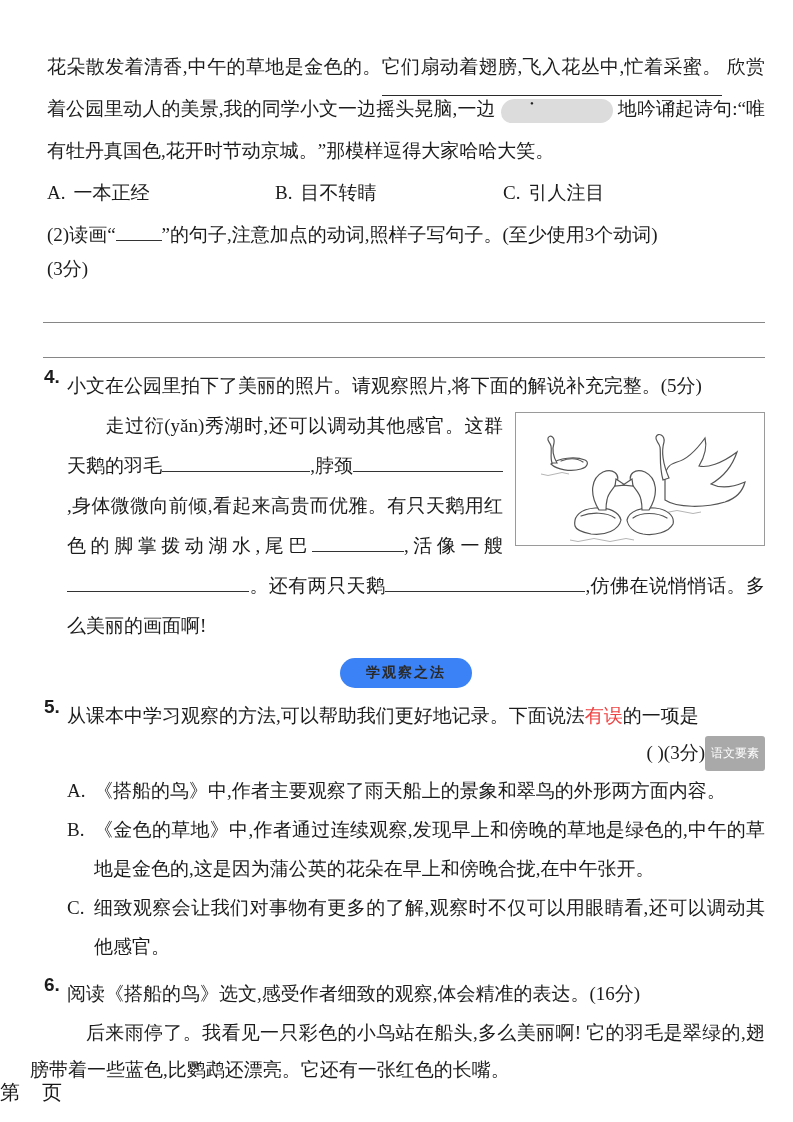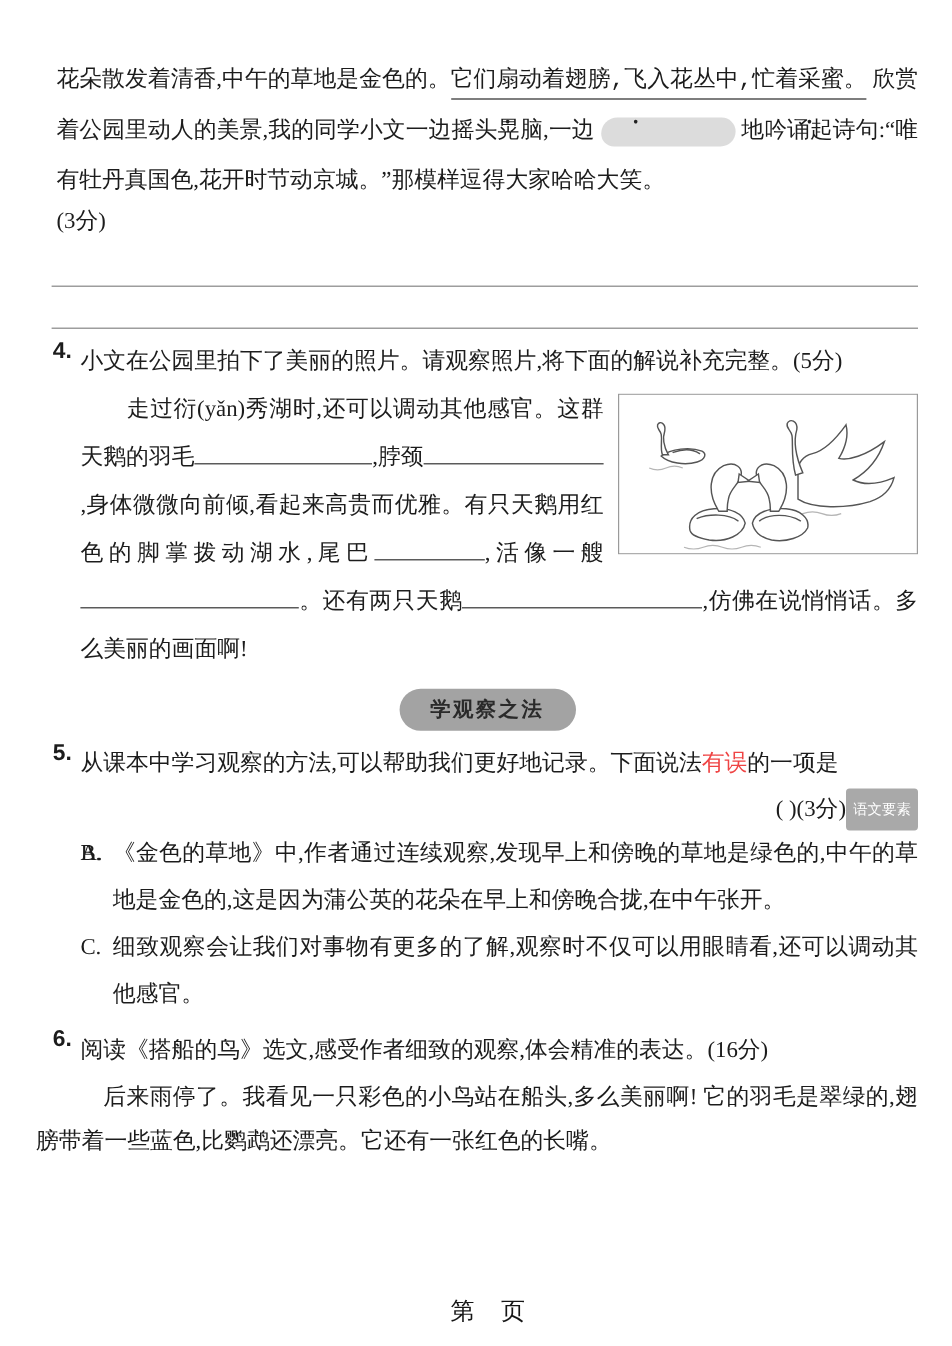--- a/index.html
+++ b/index.html
@@ -6,21 +6,21 @@
   html,body { background:#ffffff; }
   body {
     width:793px; height:1122px; position:relative; overflow:hidden;
     font-family:"Liberation Serif","DejaVu Serif",serif;
     color:#1c1c1c; font-size:19px;
   }
   .content { padding:46px 28px 0 47px; }
 
   
   .passage { line-height:42px; text-align:justify; }
-  .useg { border-bottom:1.5px solid #2a2a2a; padding-bottom:4px;font-family:Liberation Mono, monospace; }
+  .useg { border-bottom:1.5px solid #2a2a2a; padding-bottom:18px; }
   .vdot { position:relative; }
   .vdot::after {
     content:"•"; position:absolute; left:50%; transform:translateX(-50%);
     top:26px; font-size:11px; color:#222;
   }
   .smudge {
     display:inline-block; width:112px; height:24px; background:#dcdcdc;
     border-radius:14px 12px 13px 11px; vertical-align:middle; margin:0 5px;
   }
 
@@ -47,61 +47,69 @@
   .q4body .indent { display:inline-block; width:2em; }
   .photo-frame {
     float:right; width:250px; height:134px; margin:6px 0 8px 12px;
   }
   .blank { display:inline-block; border-bottom:1px solid #333; height:1.05em; vertical-align:baseline; }
   .b1{width:148px;} .b2{width:150px;} .b3{width:92px;} .b4{width:182px;} .b5{width:200px;}
 
   
   .section-pill-wrap { text-align:center; margin:12px 0 8px 0; }
   .section-pill {
-    display:inline-block; background:#a3a3a3; color:#2a2a2a;
-    border-radius:22px; padding:6px 26px; font-weight:bold; font-size:17px;
+    display:inline-block; background:#3b82f6; color:#2a2a2a;
+    border-radius:22px; padding:6px 26px; font-weight:bold; font-size:14px;
     font-family:Liberation Serif, serif; letter-spacing:2px;
   }
 
   
   .gray-em { color:#ef4444; }
   .q5-answer { text-align:right; line-height:30px; }
   .badge {
     display:inline-block; background:#a9a9a9; color:#ffffff; font-size:12px;
     font-family:"Liberation Sans","DejaVu Sans",sans-serif;
     padding:2px 6px 3px; border-radius:3px; margin-left:0; vertical-align:2px;
   }
   .opt5 { position:relative; padding-left:27px; line-height:39px; text-align:justify; }
   .opt5 .lbl { position:absolute; left:0; top:0; }
 
   
   .q6para { margin-left:-37px; text-indent:56px; line-height:37px; text-align:justify; }
 
   
   .footer {
-    position:absolute; left:0; right:0; bottom:16px; text-align:center;
-    font-size:20px; color:#161616;margin-left:20px;
+    position:absolute; left:0; right:0; bottom:16px; 
+    font-size:20px; color:#161616;
   }
   .footer-gap { display:inline-block; width:22px; }
 
   svg .ln { fill:none; stroke:#555; stroke-width:1.2; stroke-linecap:round; }
   svg .bd { fill:#ffffff; stroke:#555; stroke-width:1.2; }
   svg .rp { fill:none; stroke:#b5b5b5; stroke-width:1; }
 </style>
 </head>
 <body>
 
 <div class="content">
 
   <div class="passage">
     <span>花朵散发着清香,中午的草地是金色的。</span><span class="useg"><span>它们</span><span class="vdot">扇</span><span>动着翅膀,</span><span class="vdot">飞</span><span>入花丛中,忙着</span><span class="vdot">采</span><span>蜜。</span></span>
     <span>欣赏着公园里动人的美景,我的同学小文一边摇头晃脑,一边</span><span class="smudge"></span><span>地吟诵起</span><span>诗句:“唯有牡丹真国色,花开时节动京城。”那模样逗得大家哈哈大笑。</span>
   </div>
 
+  <div class="optrow">
+    <span class="opt"><span class="lbl">A.</span><span>一本正经</span></span>
+    <span class="opt"><span class="lbl">B.</span><span>目不转睛</span></span>
+    <span class="opt"><span class="lbl">C.</span><span>引人注目</span></span>
+  </div>
 
+  <div class="subq">
+    <span>(2)读画“</span><span class="inline-blank"></span><span>”的句子,注意加点的动词,照样子写句子。(至少使用3个动词)</span>
+  </div>
   <div class="score-line">
     <span>(3分)</span>
   </div>
 
   <div class="answer-lines">
     <div class="answer-line"></div>
     <div class="answer-line"></div>
   </div>
 
   <div class="question">
@@ -142,21 +150,21 @@
 
   <div class="question">
     <span class="qnum">5.</span>
     <div class="qstem">
       <span>从课本中学习观察的方法,可以帮助我们更好地记录。下面说法</span><span class="gray-em">有误</span><span>的一项是</span>
     </div>
     <div class="q5-answer">
       <span>(      )(3分)</span><span class="badge">语文要素</span>
     </div>
     <div class="opt5">
-      <span class="lbl">A.</span>
+      <span class="lbl">A.</span><span>《搭船的鸟》中,作者主要观察了雨天船上的景象和翠鸟的外形两方面内容。</span>
     </div>
     <div class="opt5">
       <span class="lbl">B.</span><span>《金色的草地》中,作者通过连续观察,发现早上和傍晚的草地是绿色的,中午的草地是金色的,这是因为蒲公英的花朵在早上和傍晚合拢,在中午张开。</span>
     </div>
     <div class="opt5">
       <span class="lbl">C.</span><span>细致观察会让我们对事物有更多的了解,观察时不仅可以用眼睛看,还可以调动其他感官。</span>
     </div>
   </div>
 
   <div class="question">

